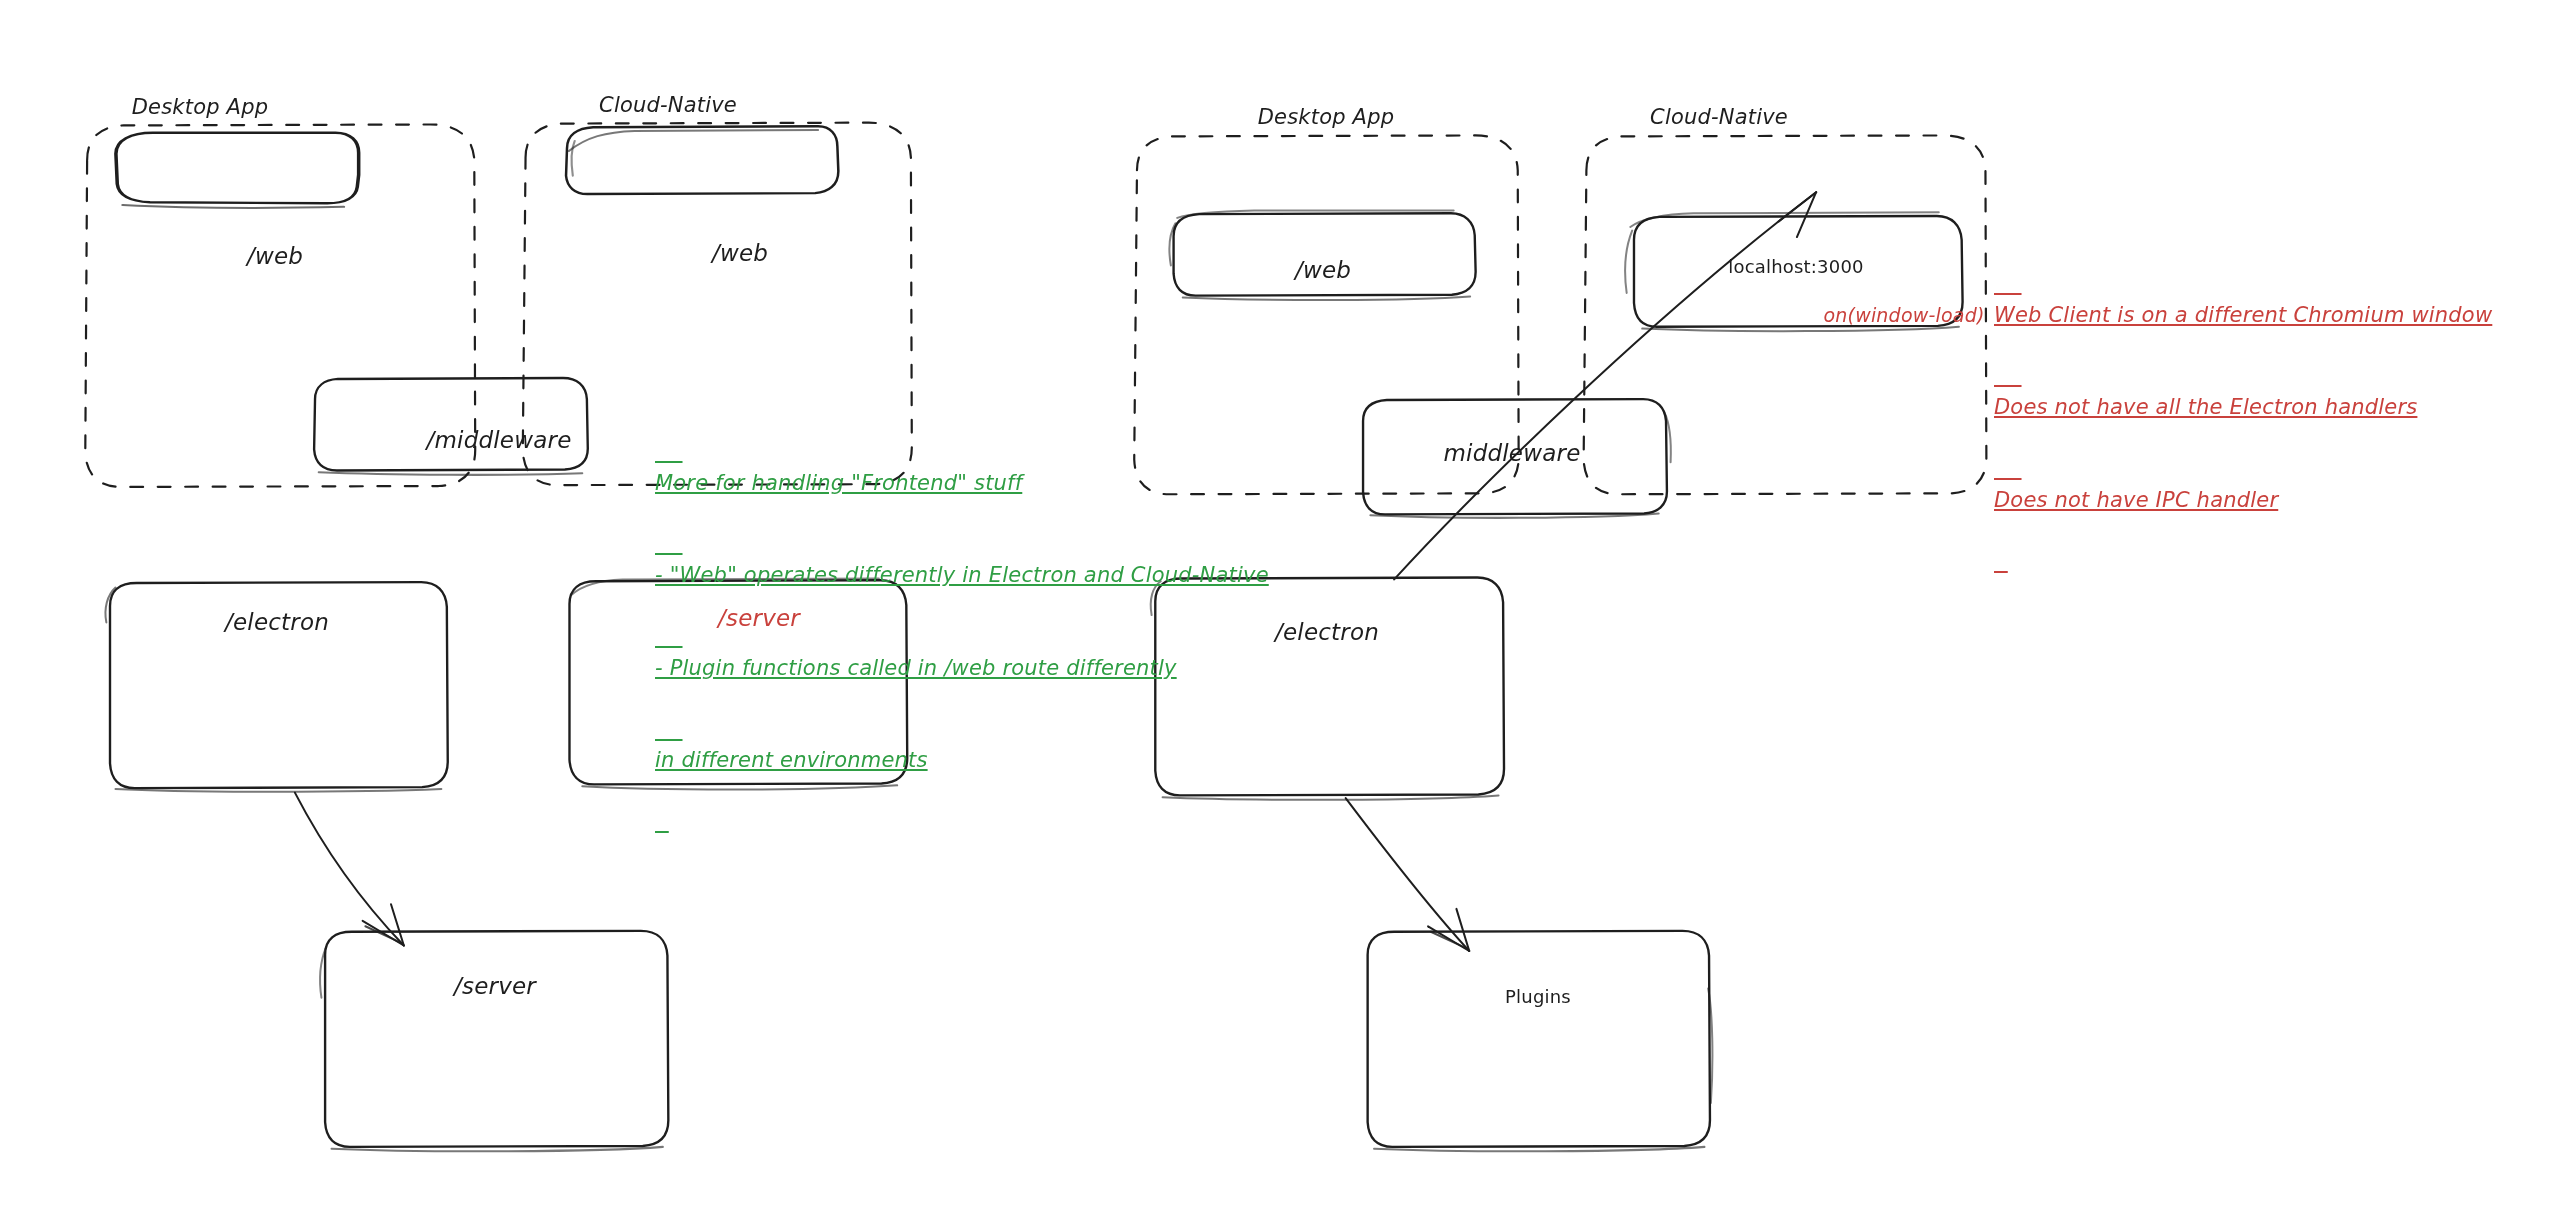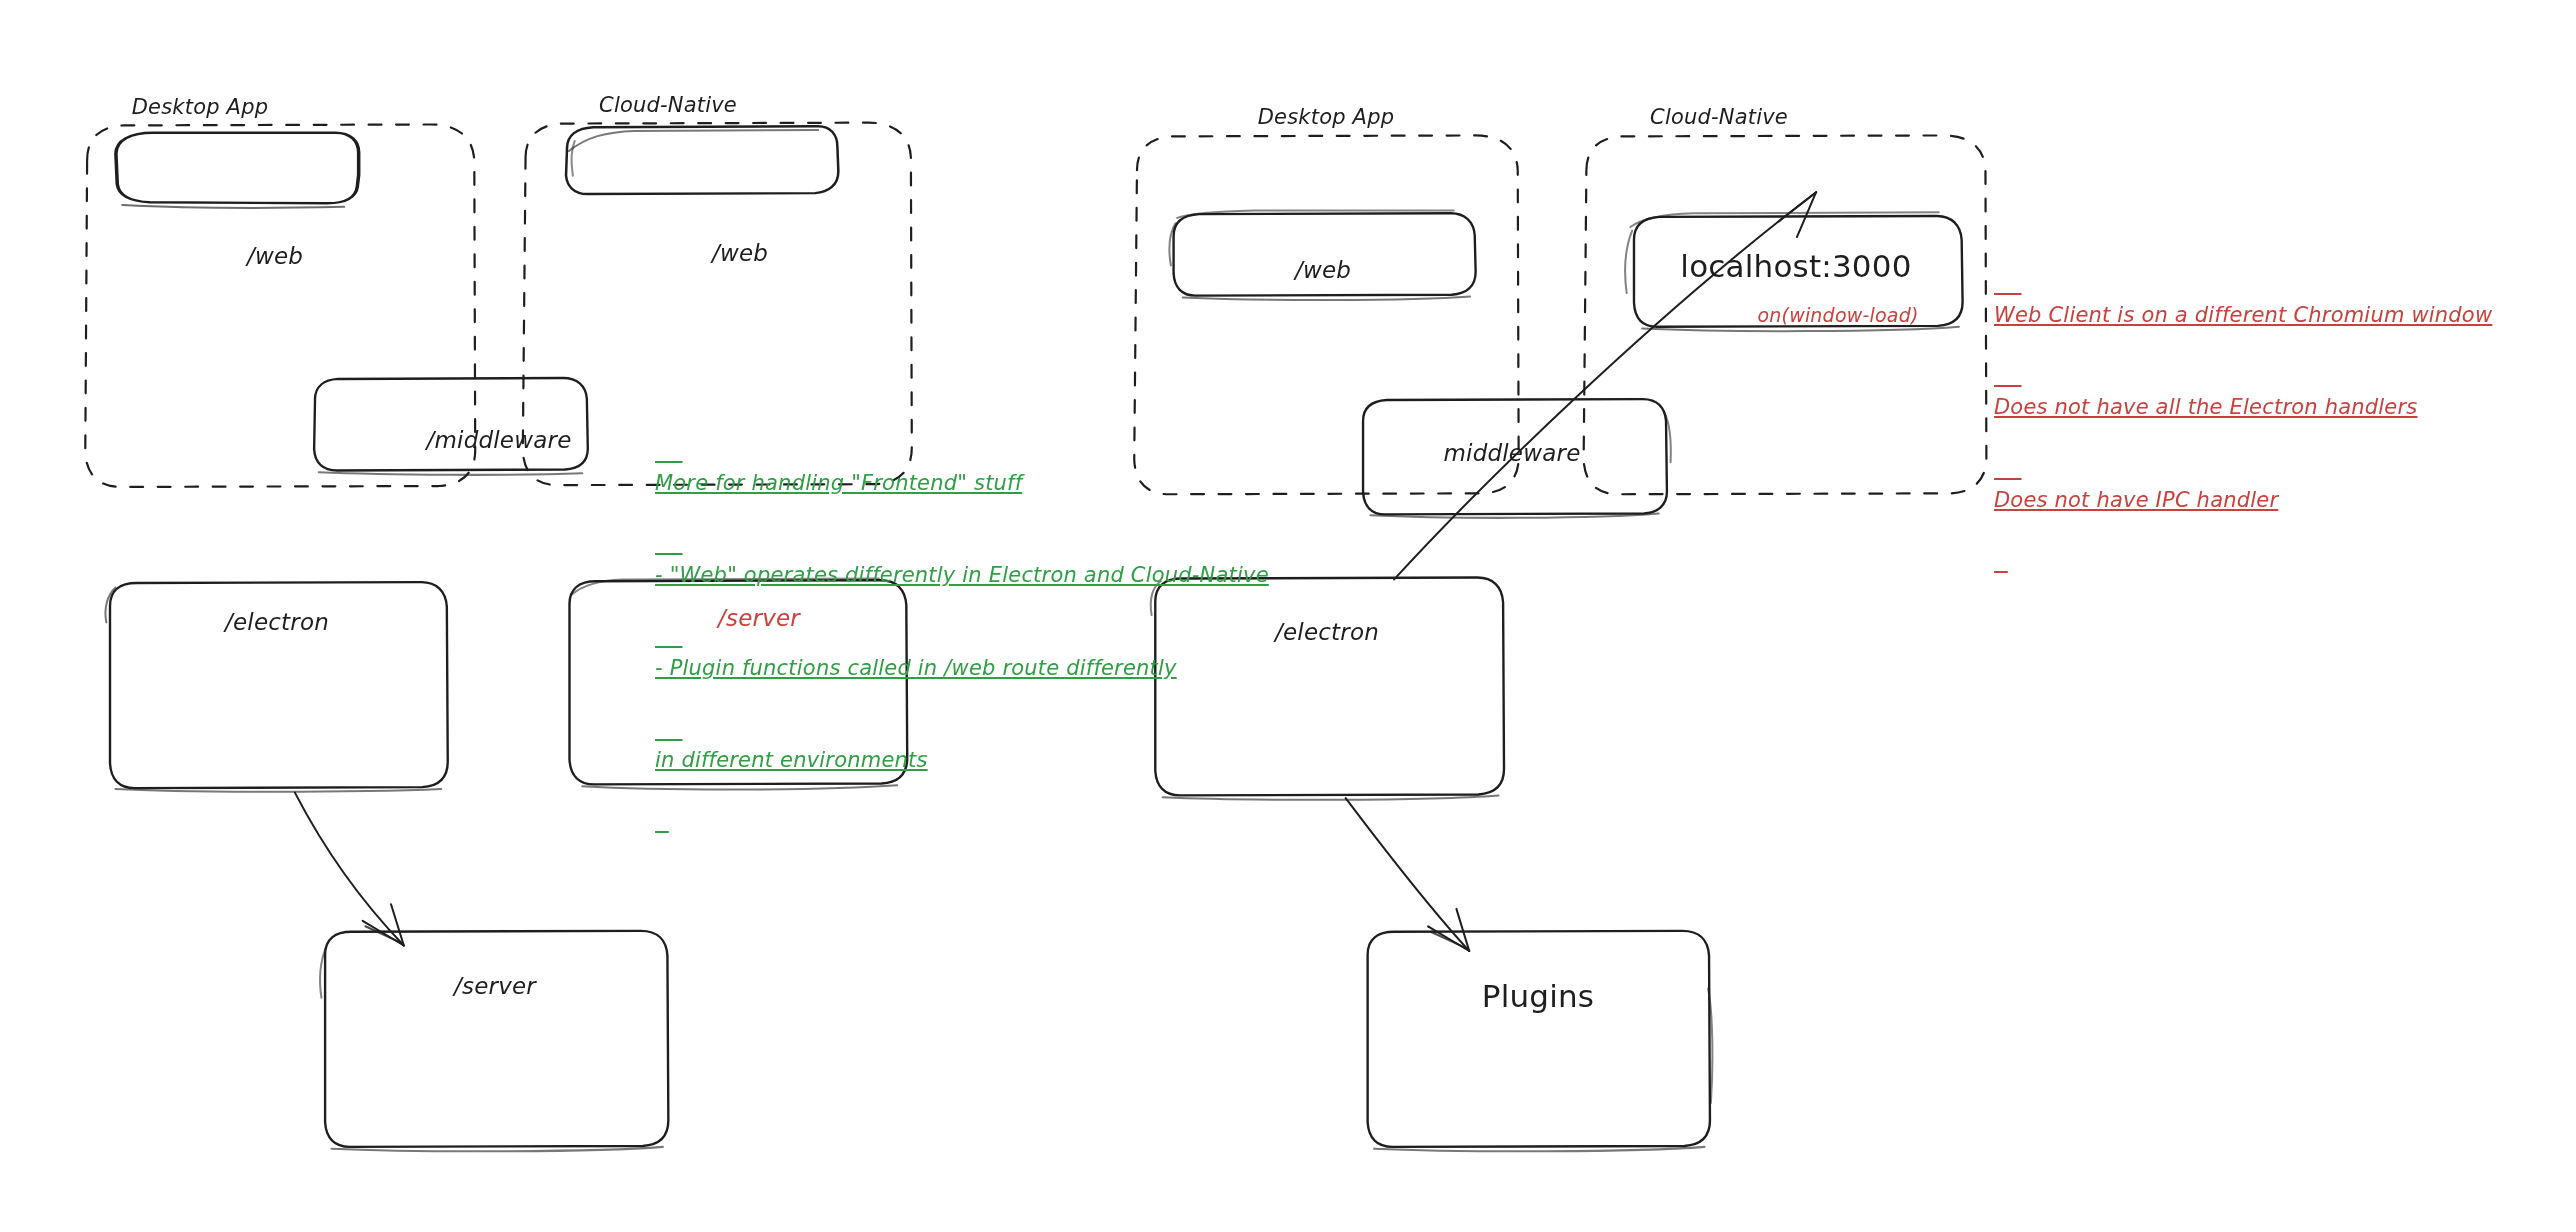--- a/index.html
+++ b/index.html
@@ -57,21 +57,21 @@
   }
   .group-title {
     font-size: 21px;
     font-style: italic;
   }
   .box-title {
     font-size: 23px;
     font-style: italic;
   }
   .box-title-plain {
-    font-size: 31px;
+    font-size: 18px;
   }
   .note {
     font-size: 21px;
     font-style: italic;
     line-height: 1.47;
     text-decoration: underline;
   }
   .note-green { color: #2f9e44; }
   .note-red { color: #c9413c; }
   .txt-red { color: #c9413c; }
@@ -231,21 +231,21 @@
   </div>
 
   <div class="label group-title" style="left:1326px; top:131px; transform:translate(-50%,-100%);">Desktop App</div>
 
   <div class="label group-title" style="left:1719px; top:131px; transform:translate(-50%,-100%);">Cloud-Native</div>
 
   <div class="label box-title" style="left:1323px; top:271px; transform:translate(-50%,-50%);">/web</div>
 
   <div class="label box-title-plain" style="left:1796px; top:267px; transform:translate(-50%,-50%);">localhost:3000</div>
 
-  <div class="label sub-red" style="left:1838px; top:316px; transform:translate(-50%,-50%);">on(window-load)</div>
+  <div class="label sub-red" style="left:1904px; top:316px; transform:translate(-50%,-50%);">on(window-load)</div>
 
   <div class="label box-title" style="left:1512px; top:454px; transform:translate(-50%,-50%);">middleware</div>
 
   <div class="label box-title" style="left:1327px; top:633px; transform:translate(-50%,-50%);">/electron</div>
 
   <div class="label box-title-plain" style="left:1538px; top:997px; transform:translate(-50%,-50%);">Plugins</div>
 
   <div class="label note note-red" style="left:1994px; top:238px;">
     <div>Web Client is on a different Chromium window</div>
     <div>Does not have all the Electron handlers</div>

